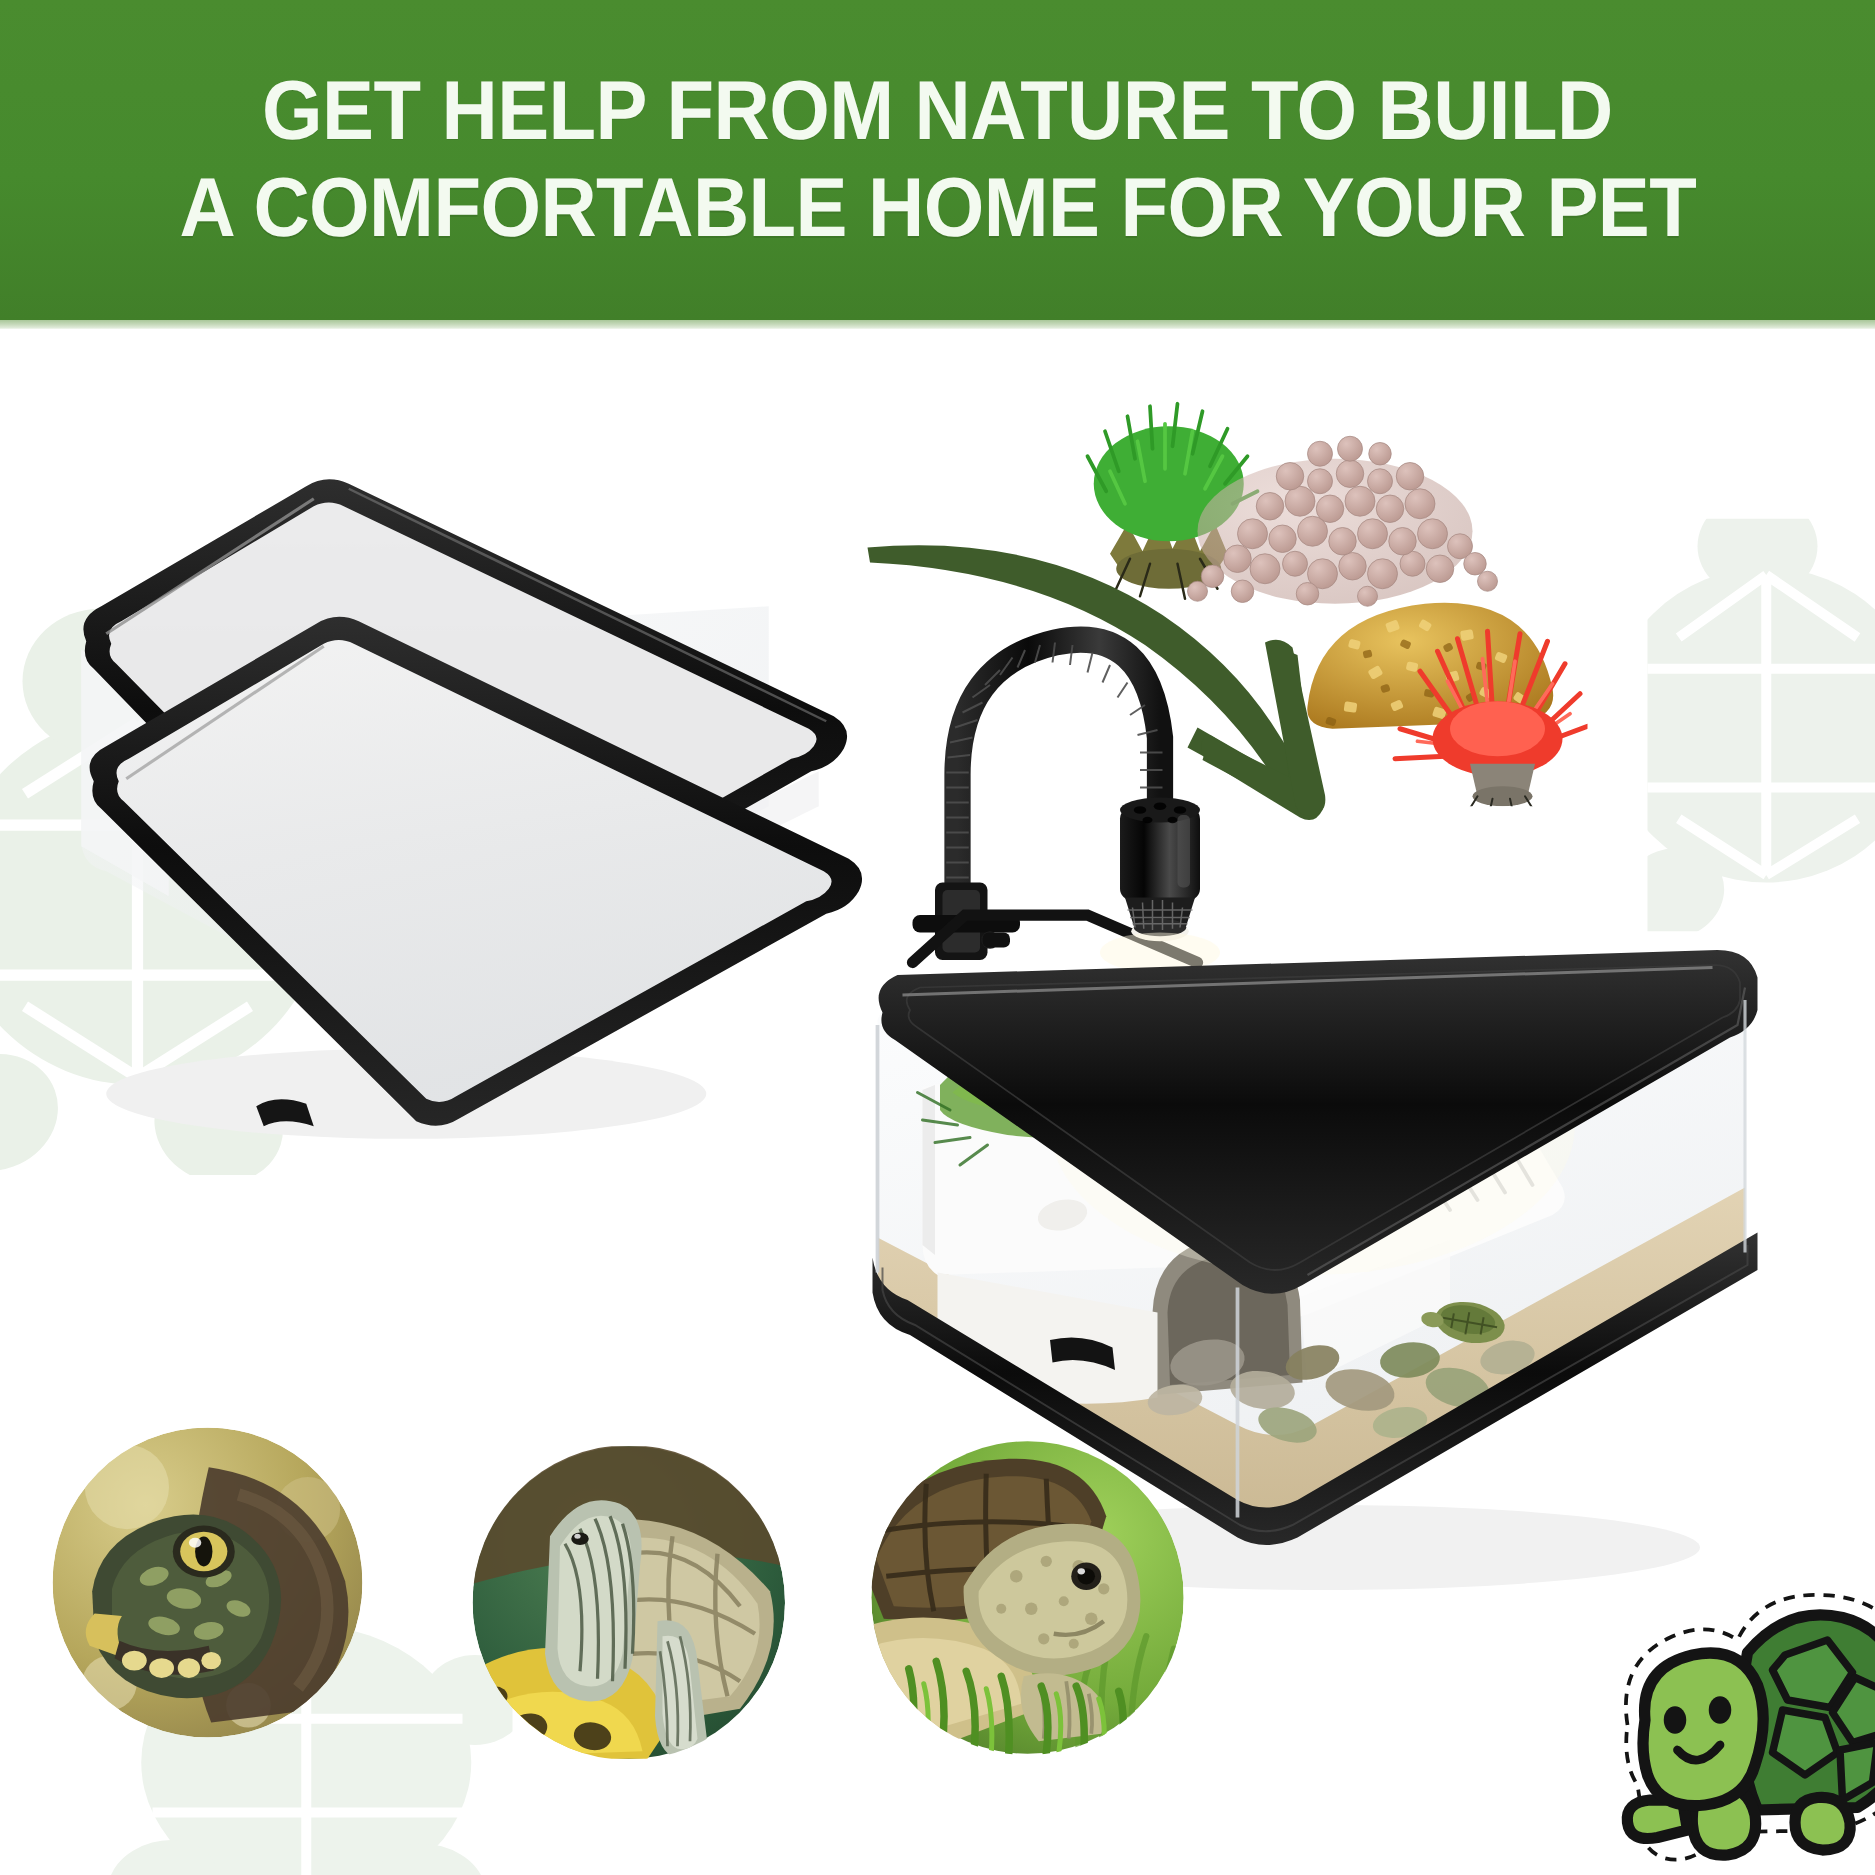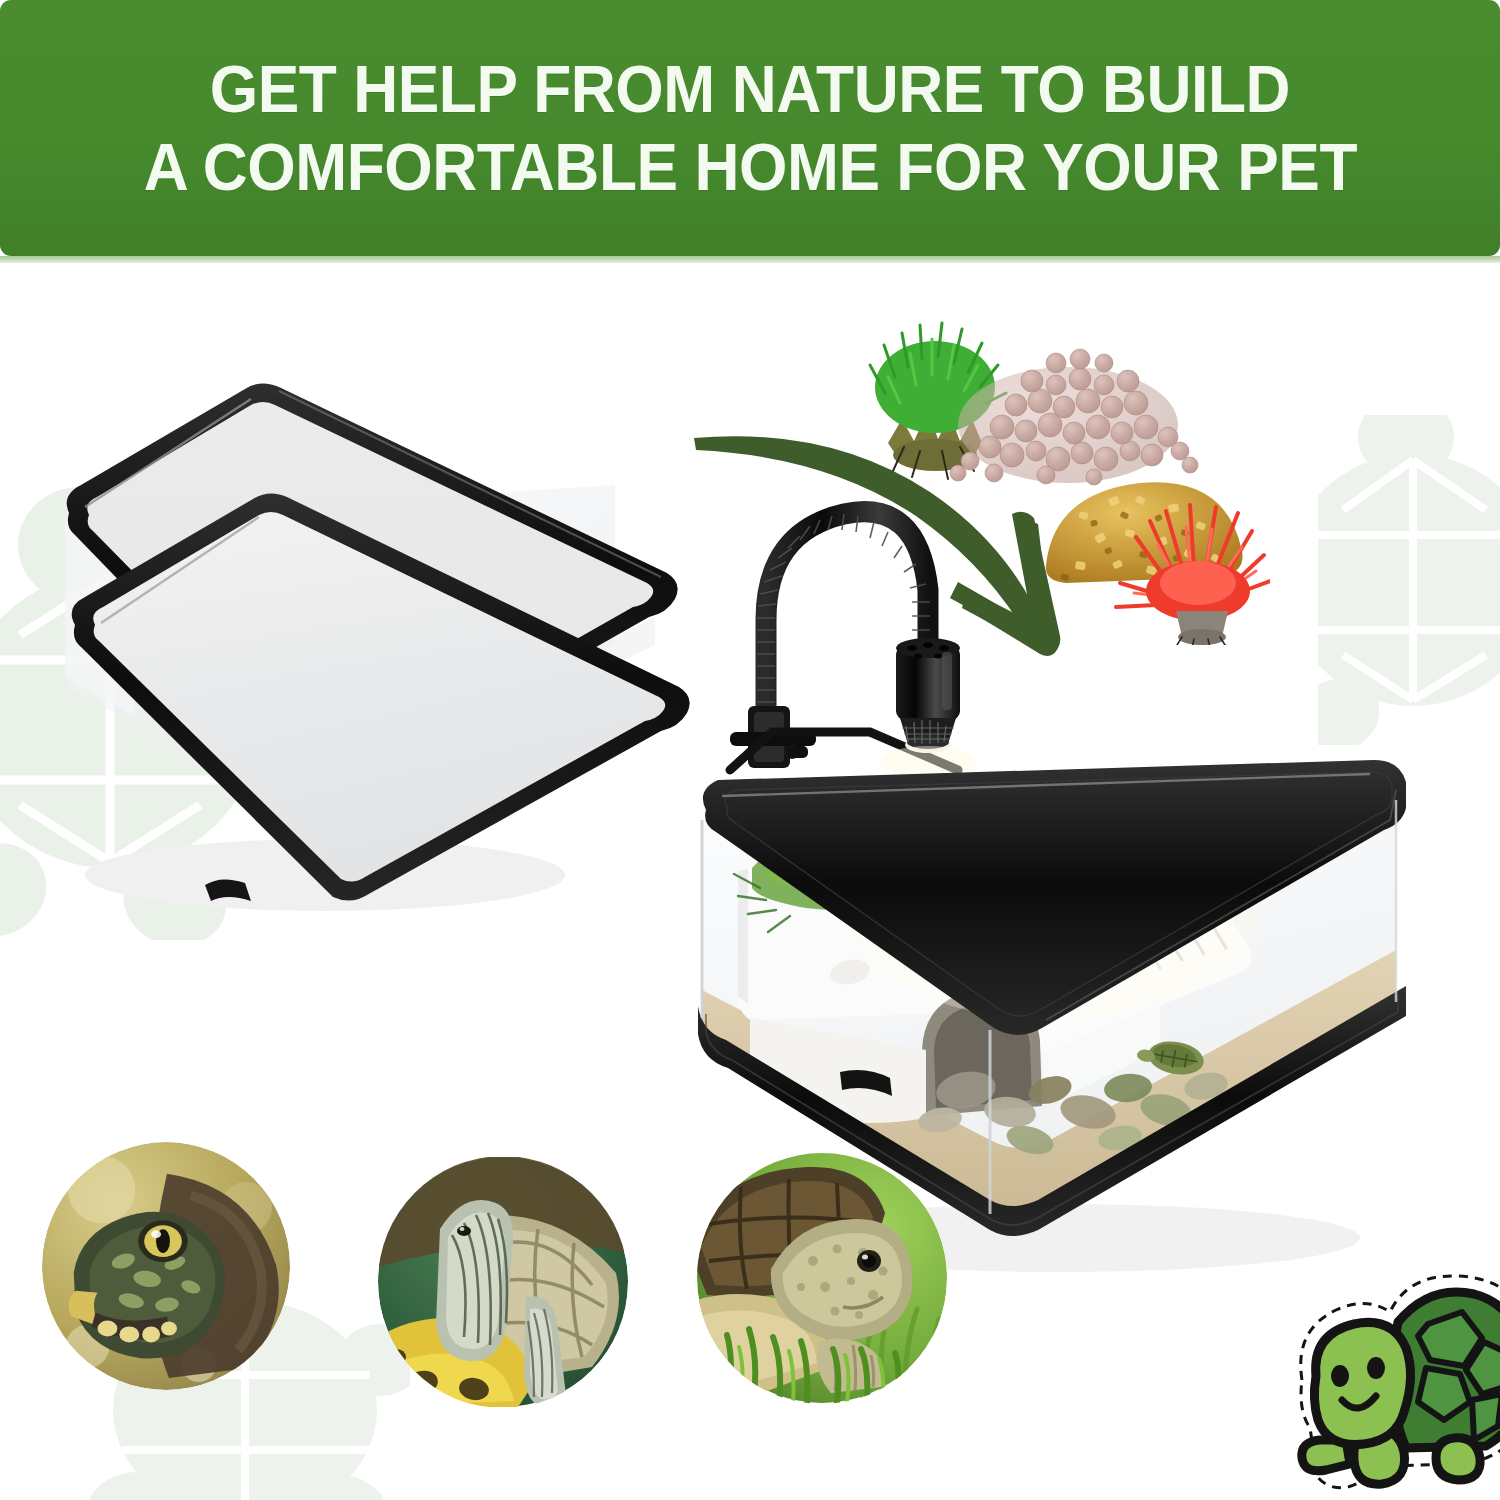--- a/index.html
+++ b/index.html
@@ -24,21 +24,20 @@
     position: absolute;
     left: 0; top: 0;
     width: 1500px;
     height: 256px;
     background: linear-gradient(180deg,#4a8c2f 0%, #468a2d 55%, #417f29 100%);
     display: flex;
     flex-direction: column;
     align-items: center;
     justify-content: center;
     overflow: hidden;
-    border-radius: 11px;
   }
   .banner-line {
     color: #f3faf0;
     font-weight: 700;
     font-size: 67px;
     line-height: 1.02;
     letter-spacing: -0.5px;
     white-space: nowrap;
     text-align: center;
     transform: scaleX(0.93);

